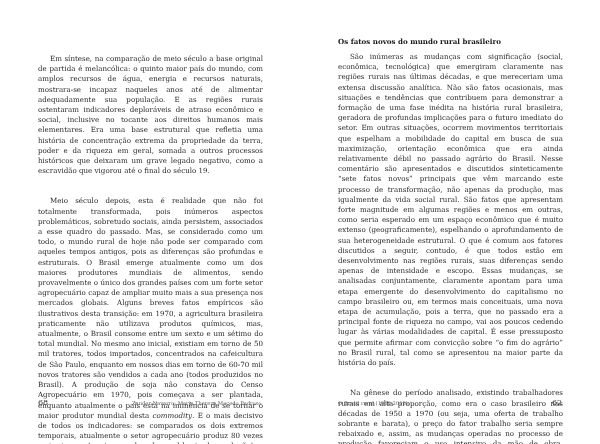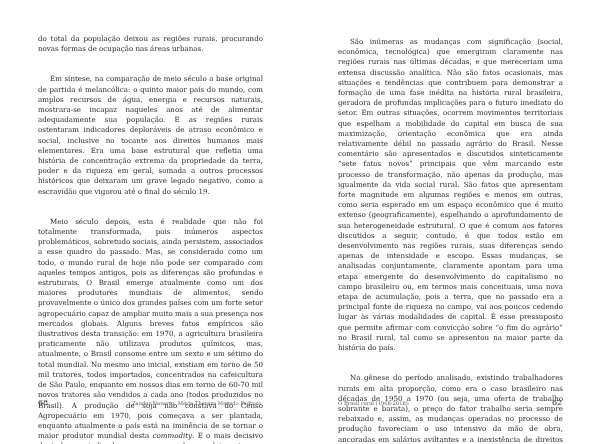--- a/index.html
+++ b/index.html
@@ -21,28 +21,28 @@
   .left .pagenum { left: 38px; }
   .left .runhead { left: 132px; top: 400px; }
   .right .runhead { left: 38px; top: 400px; }
   .right .pagenum { left: 552px; left: 252px; }
 </style>
 </head>
 <body>
 
 <div class="page left">
   <div class="col">
-    <p class="first">do total da população deixou as regiões rurais, procurando novas formas de ocupação nas áreas urbanas.</p>
     <p class="indent">Em síntese, na comparação de meio século a base original de partida é melancólica: o quinto maior país do mundo, com amplos recursos de água, energia e recursos naturais, mostrara-se incapaz naqueles anos até de alimentar adequadamente sua população. E as regiões rurais ostentaram indicadores deploráveis de atraso econômico e social, inclusive no tocante aos direitos humanos mais elementares. Era uma base estrutural que refletia uma história de concentração extrema da propriedade da terra, poder e da riqueza em geral, somada a outros processos históricos que deixaram um grave legado negativo, como a escravidão que vigorou até o final do século 19.</p>
     <p class="indent"><span>Meio século depois, esta é realidade que não foi totalmente transformada, pois inúmeros aspectos problemáticos, sobretudo sociais, ainda persistem, associados a esse quadro do passado. Mas, se considerado como um todo, o mundo rural de hoje não pode ser comparado com aqueles tempos antigos, pois as diferenças são profundas e estruturais. O Brasil emerge atualmente como um dos maiores produtores mundiais de alimentos, sendo provavelmente o único dos grandes países com um forte setor agropecuário capaz de ampliar muito mais a sua presença nos mercados globais. Alguns breves fatos empíricos são ilustrativos desta transição: em 1970, a agricultura brasileira praticamente não utilizava produtos químicos, mas, atualmente, o Brasil consome entre um sexto e um sétimo do total mundial. No mesmo ano inicial, existiam em torno de 50 mil tratores, todos importados, concentrados na cafeicultura de São Paulo, enquanto em nossos dias em torno de 60-70 mil novos tratores são vendidos a cada ano (todos produzidos no Brasil). A produção de soja não constava do Censo Agropecuário em 1970, pois começava a ser plantada, enquanto atualmente o país está na iminência de se tornar o maior produtor mundial desta </span><em>commodity</em><span>. E o mais decisivo de todos os indicadores: se comparados os dois extremos temporais, atualmente o setor agropecuário produz 80 vezes mais riqueza (em termos de valor real bruto da produção), o que tem irrigado monetariamente o sistema agroalimentar – e a economia como um todo. São rápidas ilustrações, citadas aqui apenas para sugerir um passado agrário que está deixando de existir.</span></p>
   </div>
   <div class="footer pagenum">68</div>
   <div class="footer runhead">Zander Navarro; Maria Thereza Macedo Pedroso</div>
 </div>
 
 <div class="page right">
   <div class="col">
+    <h2>Os fatos novos do mundo rural brasileiro</h2>
     <p class="indent first">São inúmeras as mudanças com significação (social, econômica, tecnológica) que emergiram claramente nas regiões rurais nas últimas décadas, e que mereceriam uma extensa discussão analítica. Não são fatos ocasionais, mas situações e tendências que contribuem para demonstrar a formação de uma fase inédita na história rural brasileira, geradora de profundas implicações para o futuro imediato do setor. Em outras situações, ocorrem movimentos territoriais que espelham a mobilidade do capital em busca de sua maximização, orientação econômica que era ainda relativamente débil no passado agrário do Brasil. Nesse comentário são apresentados e discutidos sinteticamente “sete fatos novos” principais que vêm marcando este processo de transformação, não apenas da produção, mas igualmente da vida social rural. São fatos que apresentam forte magnitude em algumas regiões e menos em outras, como seria esperado em um espaço econômico que é muito extenso (geograficamente), espelhando o aprofundamento de sua heterogeneidade estrutural. O que é comum aos fatores discutidos a seguir, contudo, é que todos estão em desenvolvimento nas regiões rurais, suas diferenças sendo apenas de intensidade e escopo. Essas mudanças, se analisadas conjuntamente, claramente apontam para uma etapa emergente do desenvolvimento do capitalismo no campo brasileiro ou, em termos mais conceituais, uma nova etapa de acumulação, pois a terra, que no passado era a principal fonte de riqueza no campo, vai aos poucos cedendo lugar às várias modalidades de capital. É esse pressuposto que permite afirmar com convicção sobre “o fim do agrário” no Brasil rural, tal como se apresentou na maior parte da história do país.</p>
     <p class="indent">Na gênese do período analisado, existindo trabalhadores rurais em alta proporção, como era o caso brasileiro nas décadas de 1950 a 1970 (ou seja, uma oferta de trabalho sobrante e barata), o preço do fator trabalho seria sempre rebaixado e, assim, as mudanças operadas no processo de produção favoreciam o uso intensivo da mão de obra, ancoradas em salários aviltantes e a inexistência de direitos trabalhistas. E a abundância de terras (apropriadas privadamente), na maior parte das situações, foi um estímulo poderoso à expansão da agropecuária através do crescimento da área plantada e da pecuária extensiva – como foi o caso brasileiro até um período recente. Ambas as situações desfavoreceram a modernização no campo, mantendo baixos indicadores de</p>
   </div>
   <div class="footer runhead">O Brasil rural (1968-2018):</div>
   <div class="footer pagenum">62</div>
 </div>
 
 </body></html>

